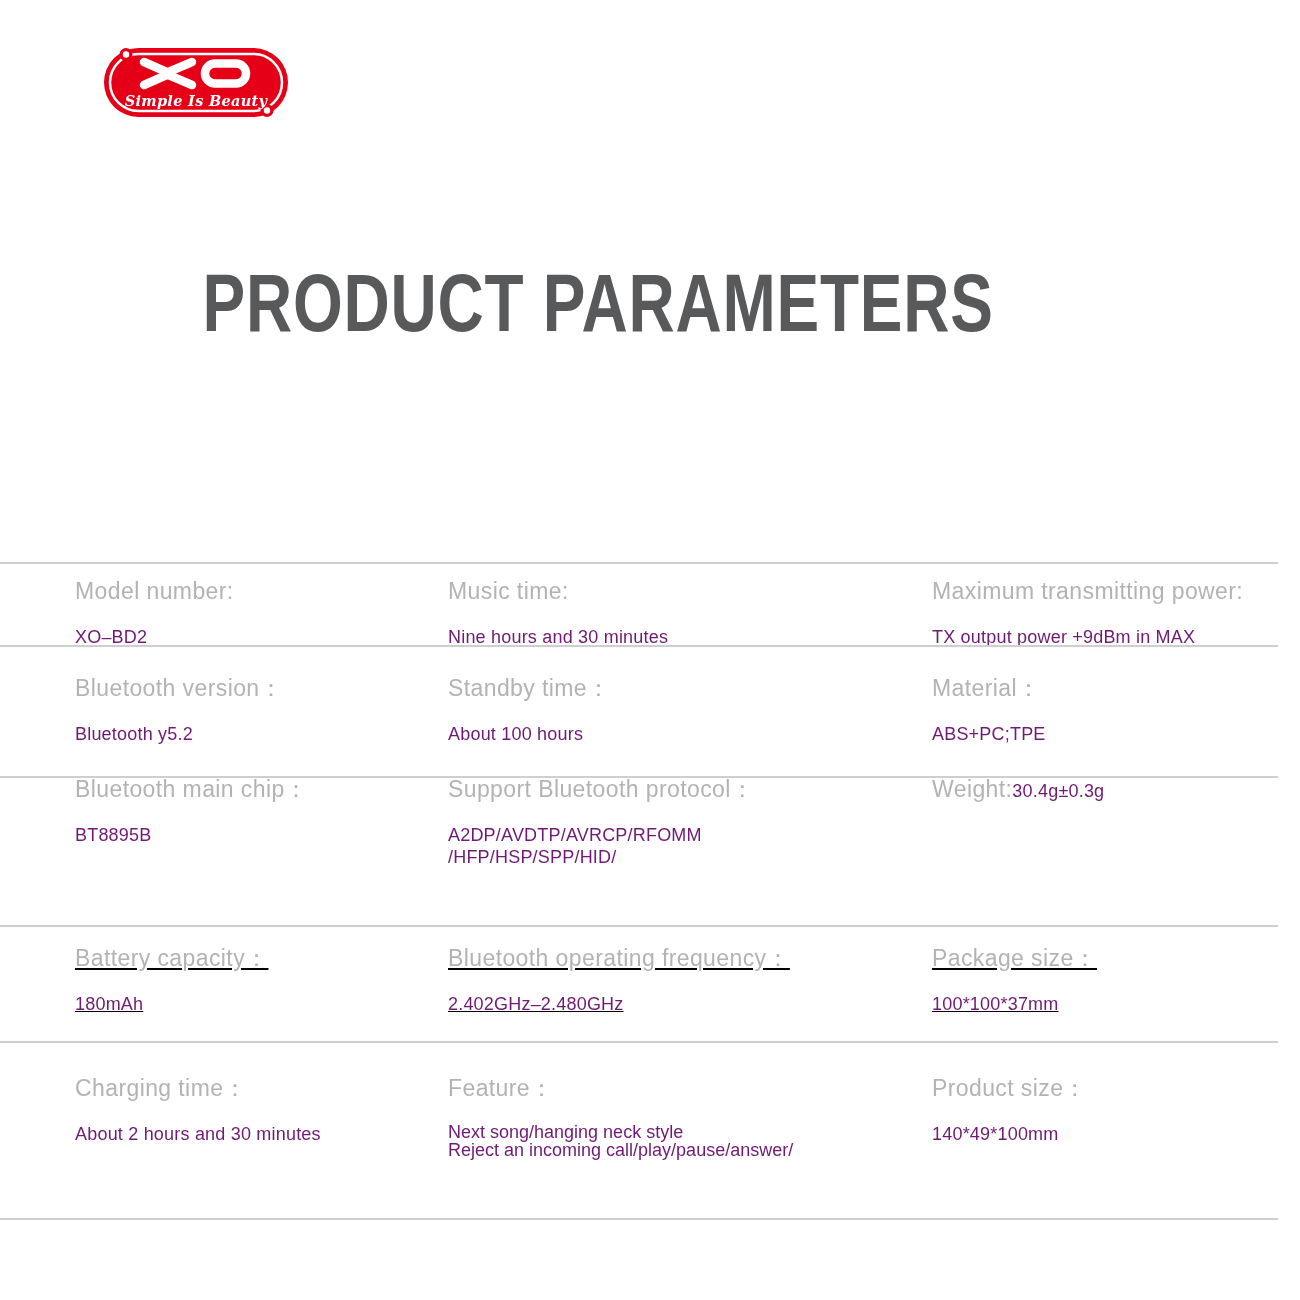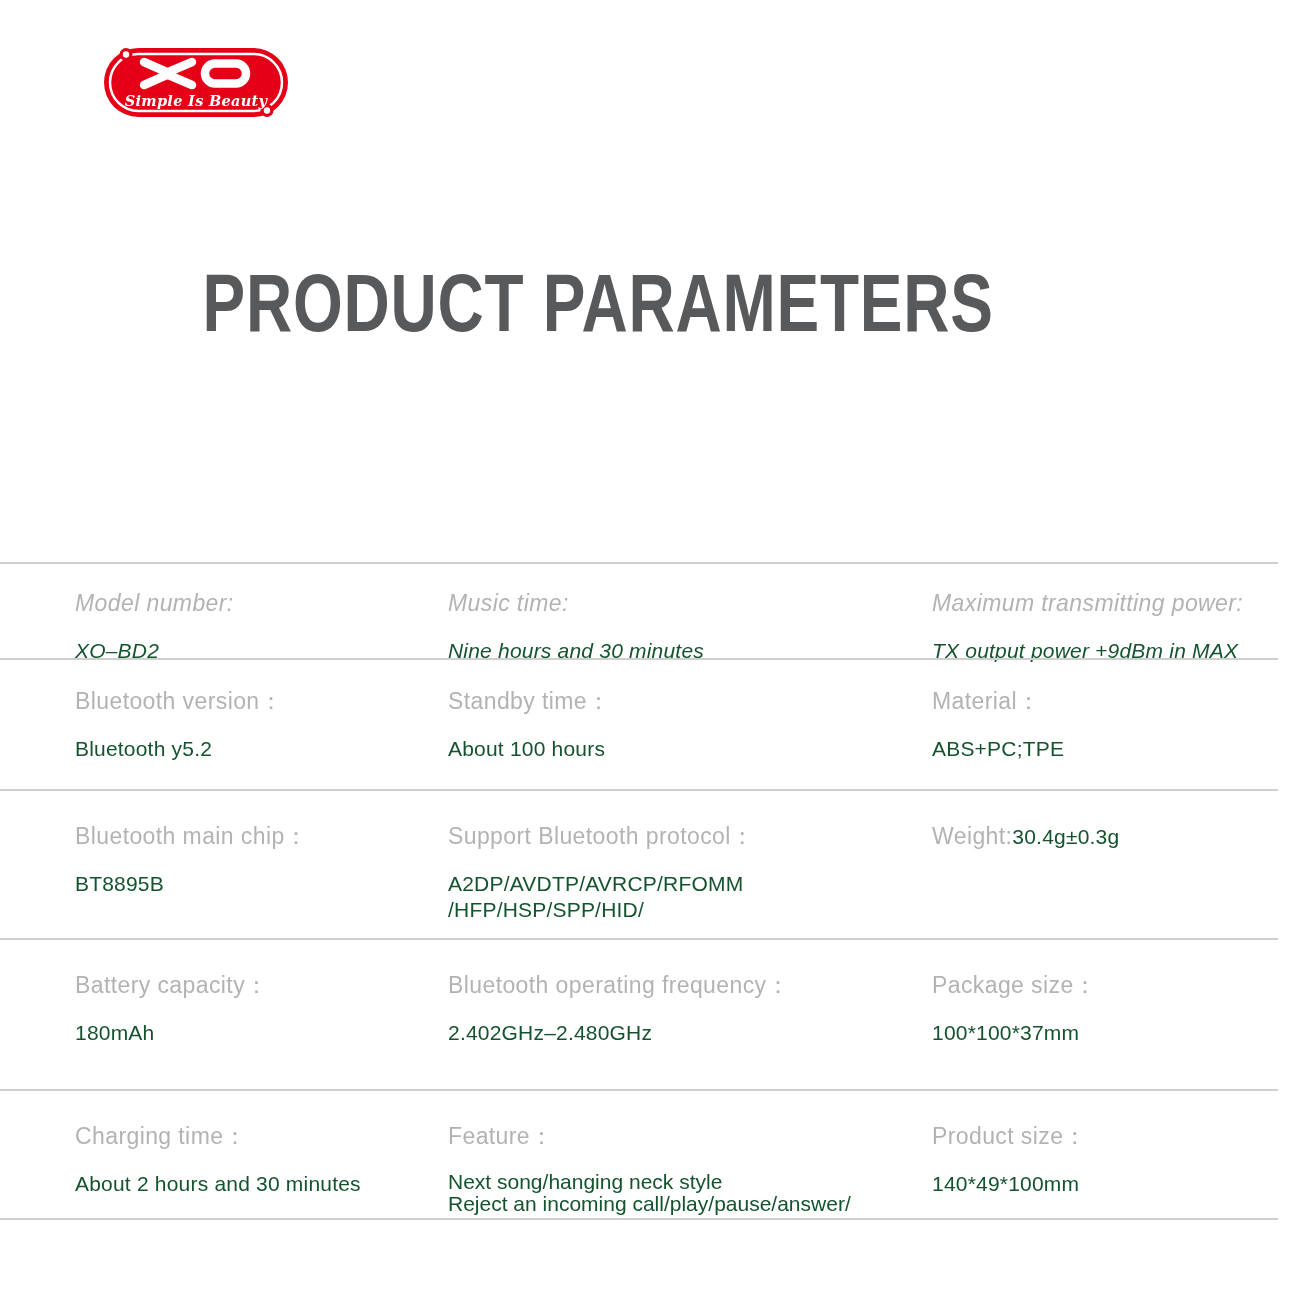--- a/index.html
+++ b/index.html
@@ -14,31 +14,31 @@
   .title{display:inline-block;font-size:82px;font-weight:bold;color:#58595b;
          letter-spacing:1px;line-height:1;transform:scaleX(0.78);
          transform-origin:center;white-space:nowrap;}
 
   
   .spec-table{position:absolute;top:562px;left:0;width:1300px;}
   .row{display:grid;grid-template-columns:373px 484px auto;
        padding-left:75px;box-sizing:border-box;position:relative;}
   .row::before{content:"";position:absolute;top:0;left:0;width:1278px;height:2px;
        background:#cfcfcf;}
-  .row.r1{height:96px;padding-top:28px;font-style:italic;}
+  .row.r1{height:83px;padding-top:16px;}
   .row.r2{height:131px;padding-top:30px;}
-  .row.r3{height:149px;padding-top:34px;}
-  .row.r4{height:116px;padding-top:34px;}
-  .row.r5{height:150px;padding-top:34px;margin-top:35px;}
+  .row.r3{height:149px;}
+  .row.r4{height:116px;padding-top:20px;text-decoration:underline;}
+  .row.r5{height:150px;padding-top:34px;}
   .bottom-line{position:absolute;top:656px;left:0;width:1278px;height:2px;
        background:#cfcfcf;}
 
   .label{font-size:23px;color:#b3b3b5;letter-spacing:0.4px;line-height:1.2;
          margin-bottom:20px;}
-  .value{font-size:21px;color:#14532d;letter-spacing:0.2px;line-height:1.25;}
+  .value{font-size:18px;color:#701a75;letter-spacing:0.2px;line-height:1.25;}
   .value.tight{line-height:1.05;letter-spacing:0;}
   .pair{white-space:nowrap;}
   .pair .label{display:inline;margin:0;}
   .pair .value{display:inline;}
   .pair.first{margin-bottom:24px;}
   .gap{margin-left:12px;}
 </style>
 </head>
 <body>
 

